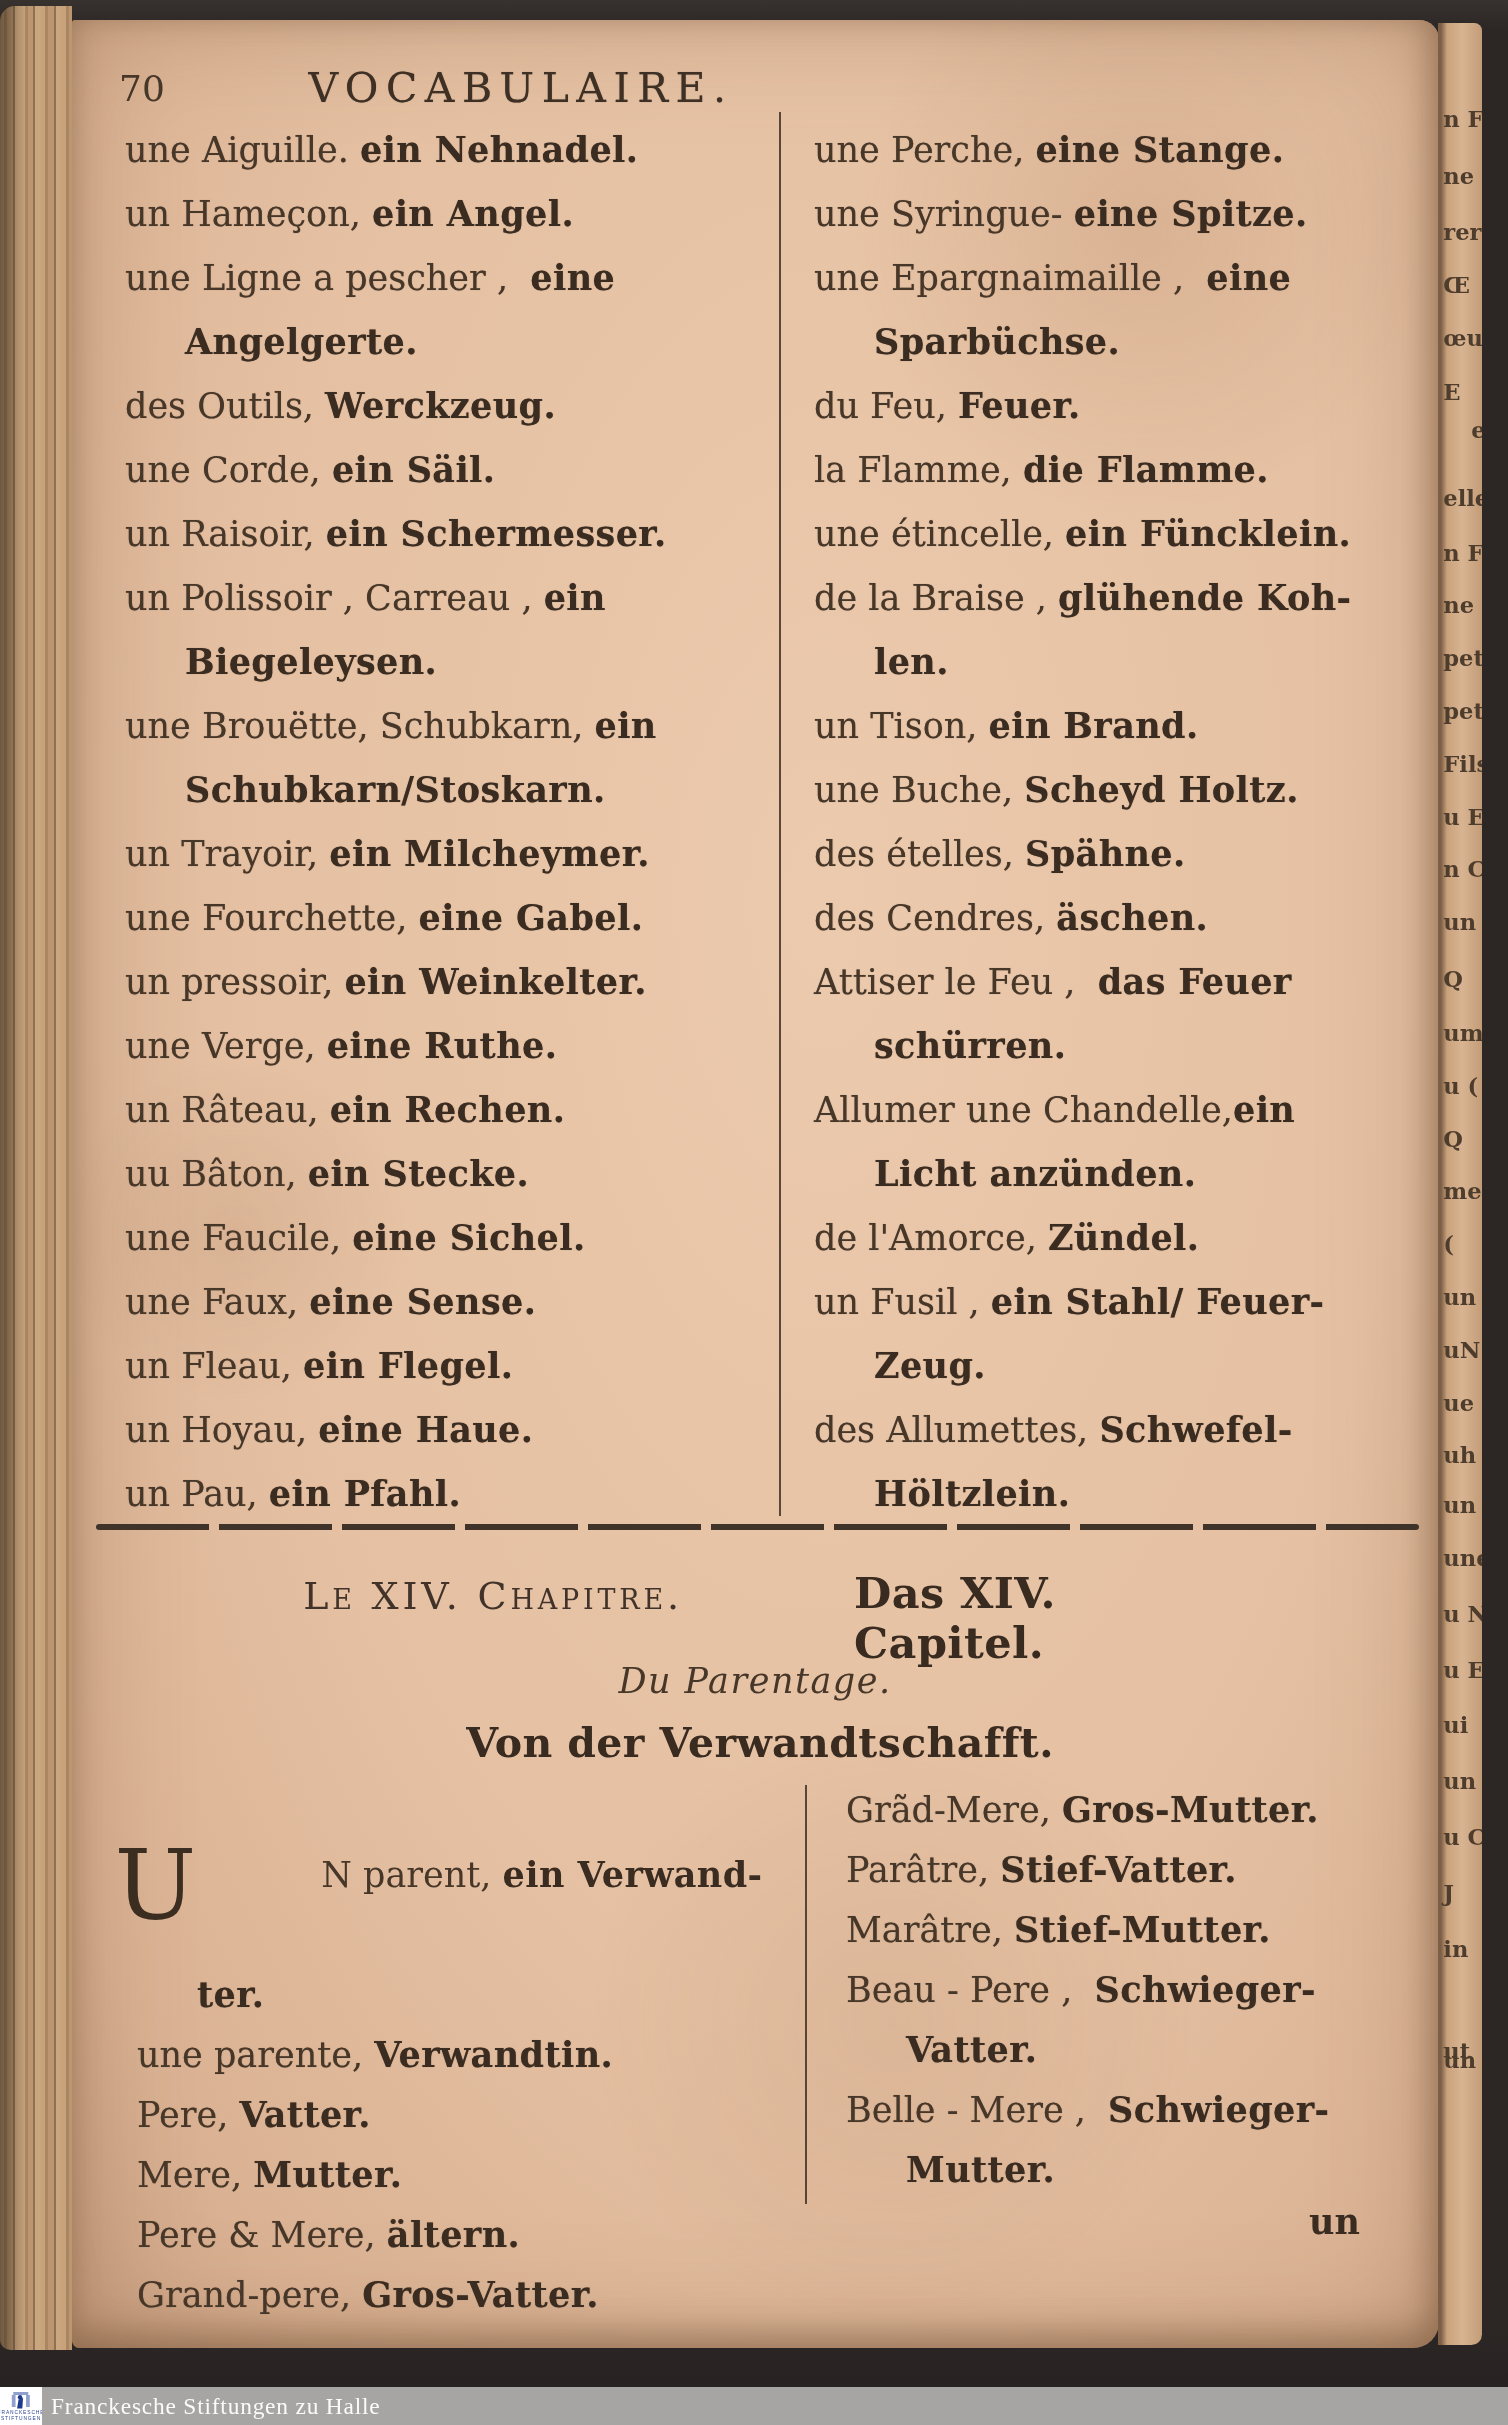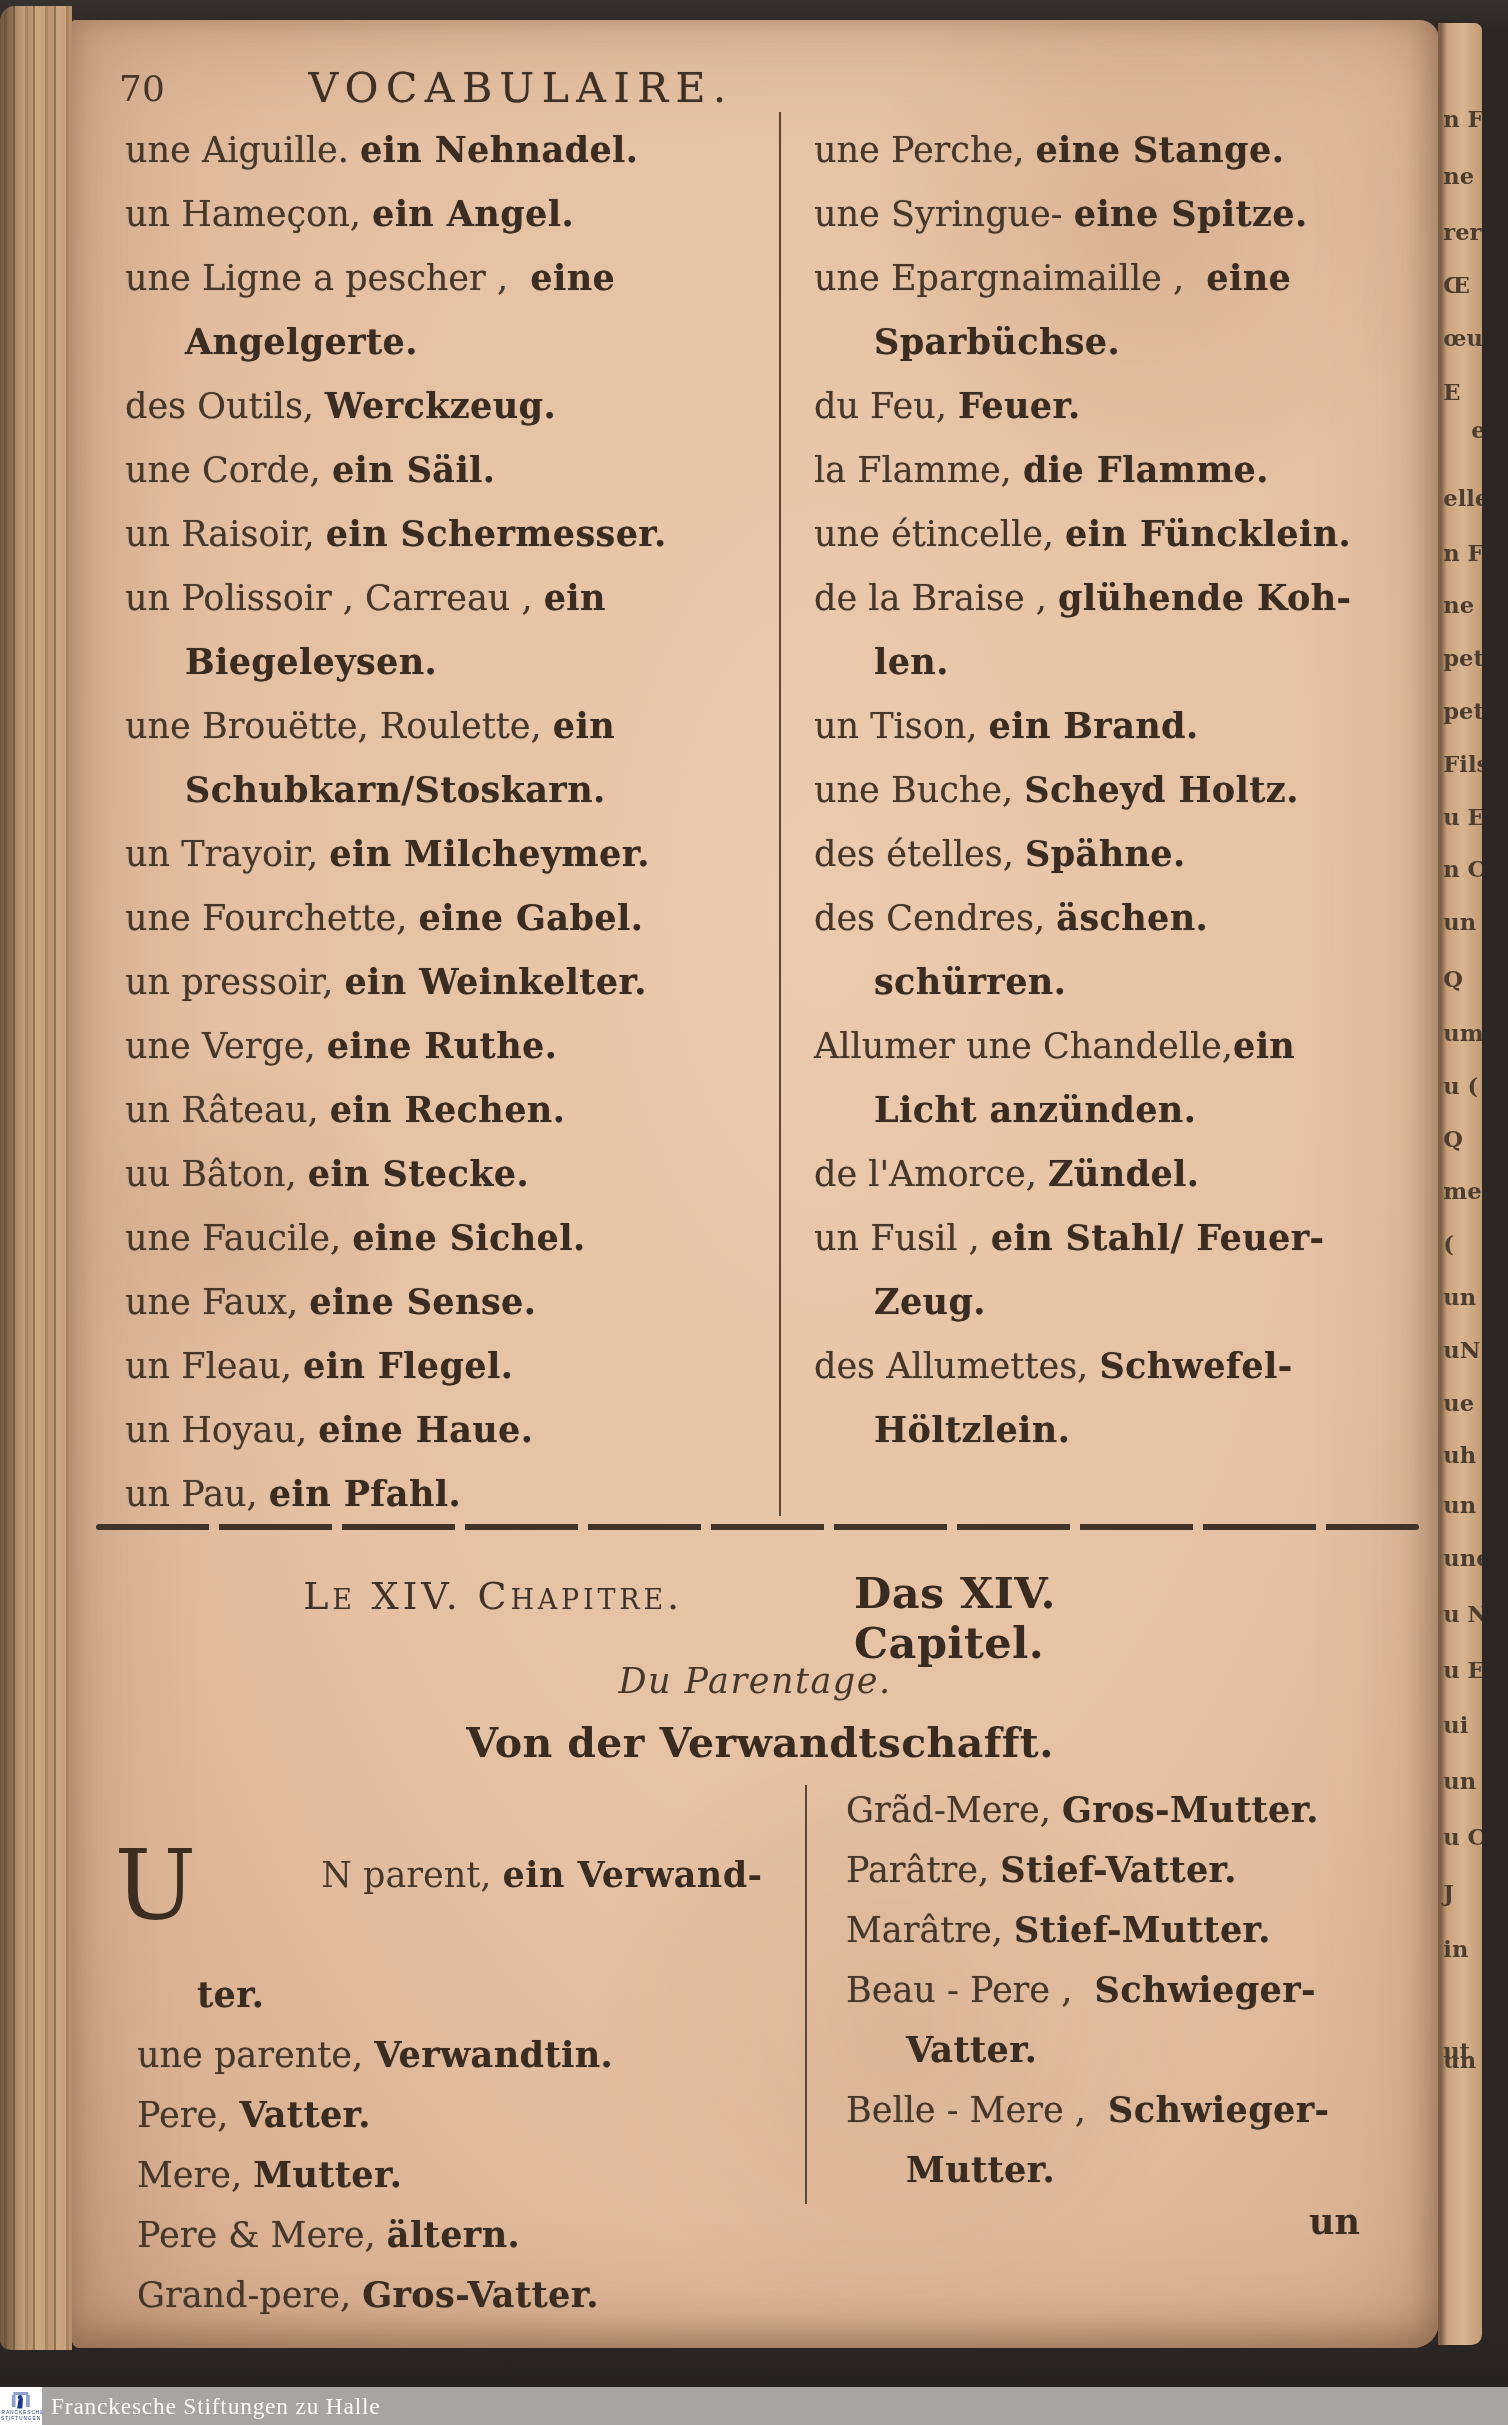--- a/index.html
+++ b/index.html
@@ -87,21 +87,21 @@
     <div class="col-tl">
         <div class="vline"><span class="fr">une Aiguille. </span><span class="de">ein Nehnadel.</span></div>
         <div class="vline"><span class="fr">un Hameçon, </span><span class="de">ein Angel.</span></div>
         <div class="vline"><span class="fr">une Ligne a pescher ,  </span><span class="de">eine</span></div>
         <div class="vline ind1"><span class="de">Angelgerte.</span></div>
         <div class="vline"><span class="fr">des Outils, </span><span class="de">Werckzeug.</span></div>
         <div class="vline"><span class="fr">une Corde, </span><span class="de">ein Säil.</span></div>
         <div class="vline"><span class="fr">un Raisoir, </span><span class="de">ein Schermesser.</span></div>
         <div class="vline"><span class="fr">un Polissoir , Carreau , </span><span class="de">ein</span></div>
         <div class="vline ind1"><span class="de">Biegeleysen.</span></div>
-        <div class="vline"><span class="fr">une Brouëtte, Roulette, </span><span class="de">ein</span></div>
+        <div class="vline"><span class="fr">une Brouëtte, Schubkarn, </span><span class="de">ein</span></div>
         <div class="vline ind1"><span class="de">Schubkarn/Stoskarn.</span></div>
         <div class="vline"><span class="fr">un Trayoir, </span><span class="de">ein Milcheymer.</span></div>
         <div class="vline"><span class="fr">une Fourchette, </span><span class="de">eine Gabel.</span></div>
         <div class="vline"><span class="fr">un pressoir, </span><span class="de">ein Weinkelter.</span></div>
         <div class="vline"><span class="fr">une Verge, </span><span class="de">eine Ruthe.</span></div>
         <div class="vline"><span class="fr">un Râteau, </span><span class="de">ein Rechen.</span></div>
         <div class="vline"><span class="fr">uu Bâton, </span><span class="de">ein Stecke.</span></div>
         <div class="vline"><span class="fr">une Faucile, </span><span class="de">eine Sichel.</span></div>
         <div class="vline"><span class="fr">une Faux, </span><span class="de">eine Sense.</span></div>
         <div class="vline"><span class="fr">un Fleau, </span><span class="de">ein Flegel.</span></div>
@@ -116,20 +116,21 @@
         <div class="vline ind1"><span class="de">Sparbüchse.</span></div>
         <div class="vline"><span class="fr">du Feu, </span><span class="de">Feuer.</span></div>
         <div class="vline"><span class="fr">la Flamme, </span><span class="de">die Flamme.</span></div>
         <div class="vline"><span class="fr">une étincelle, </span><span class="de">ein Füncklein.</span></div>
         <div class="vline"><span class="fr">de la Braise , </span><span class="de">glühende Koh-</span></div>
         <div class="vline ind1"><span class="de">len.</span></div>
         <div class="vline"><span class="fr">un Tison, </span><span class="de">ein Brand.</span></div>
         <div class="vline"><span class="fr">une Buche, </span><span class="de">Scheyd Holtz.</span></div>
         <div class="vline"><span class="fr">des ételles, </span><span class="de">Spähne.</span></div>
         <div class="vline"><span class="fr">des Cendres, </span><span class="de">äschen.</span></div>
+        <div class="vline"><span class="fr">Attiser le Feu ,  </span><span class="de">das Feuer</span></div>
         <div class="vline ind1"><span class="de">schürren.</span></div>
         <div class="vline"><span class="fr">Allumer une Chandelle,</span><span class="de">ein</span></div>
         <div class="vline ind1"><span class="de">Licht anzünden.</span></div>
         <div class="vline"><span class="fr">de l'Amorce, </span><span class="de">Zündel.</span></div>
         <div class="vline"><span class="fr">un Fusil , </span><span class="de">ein Stahl/ Feuer-</span></div>
         <div class="vline ind1"><span class="de">Zeug.</span></div>
         <div class="vline"><span class="fr">des Allumettes, </span><span class="de">Schwefel-</span></div>
         <div class="vline ind1"><span class="de">Höltzlein.</span></div>
       </div>
 

